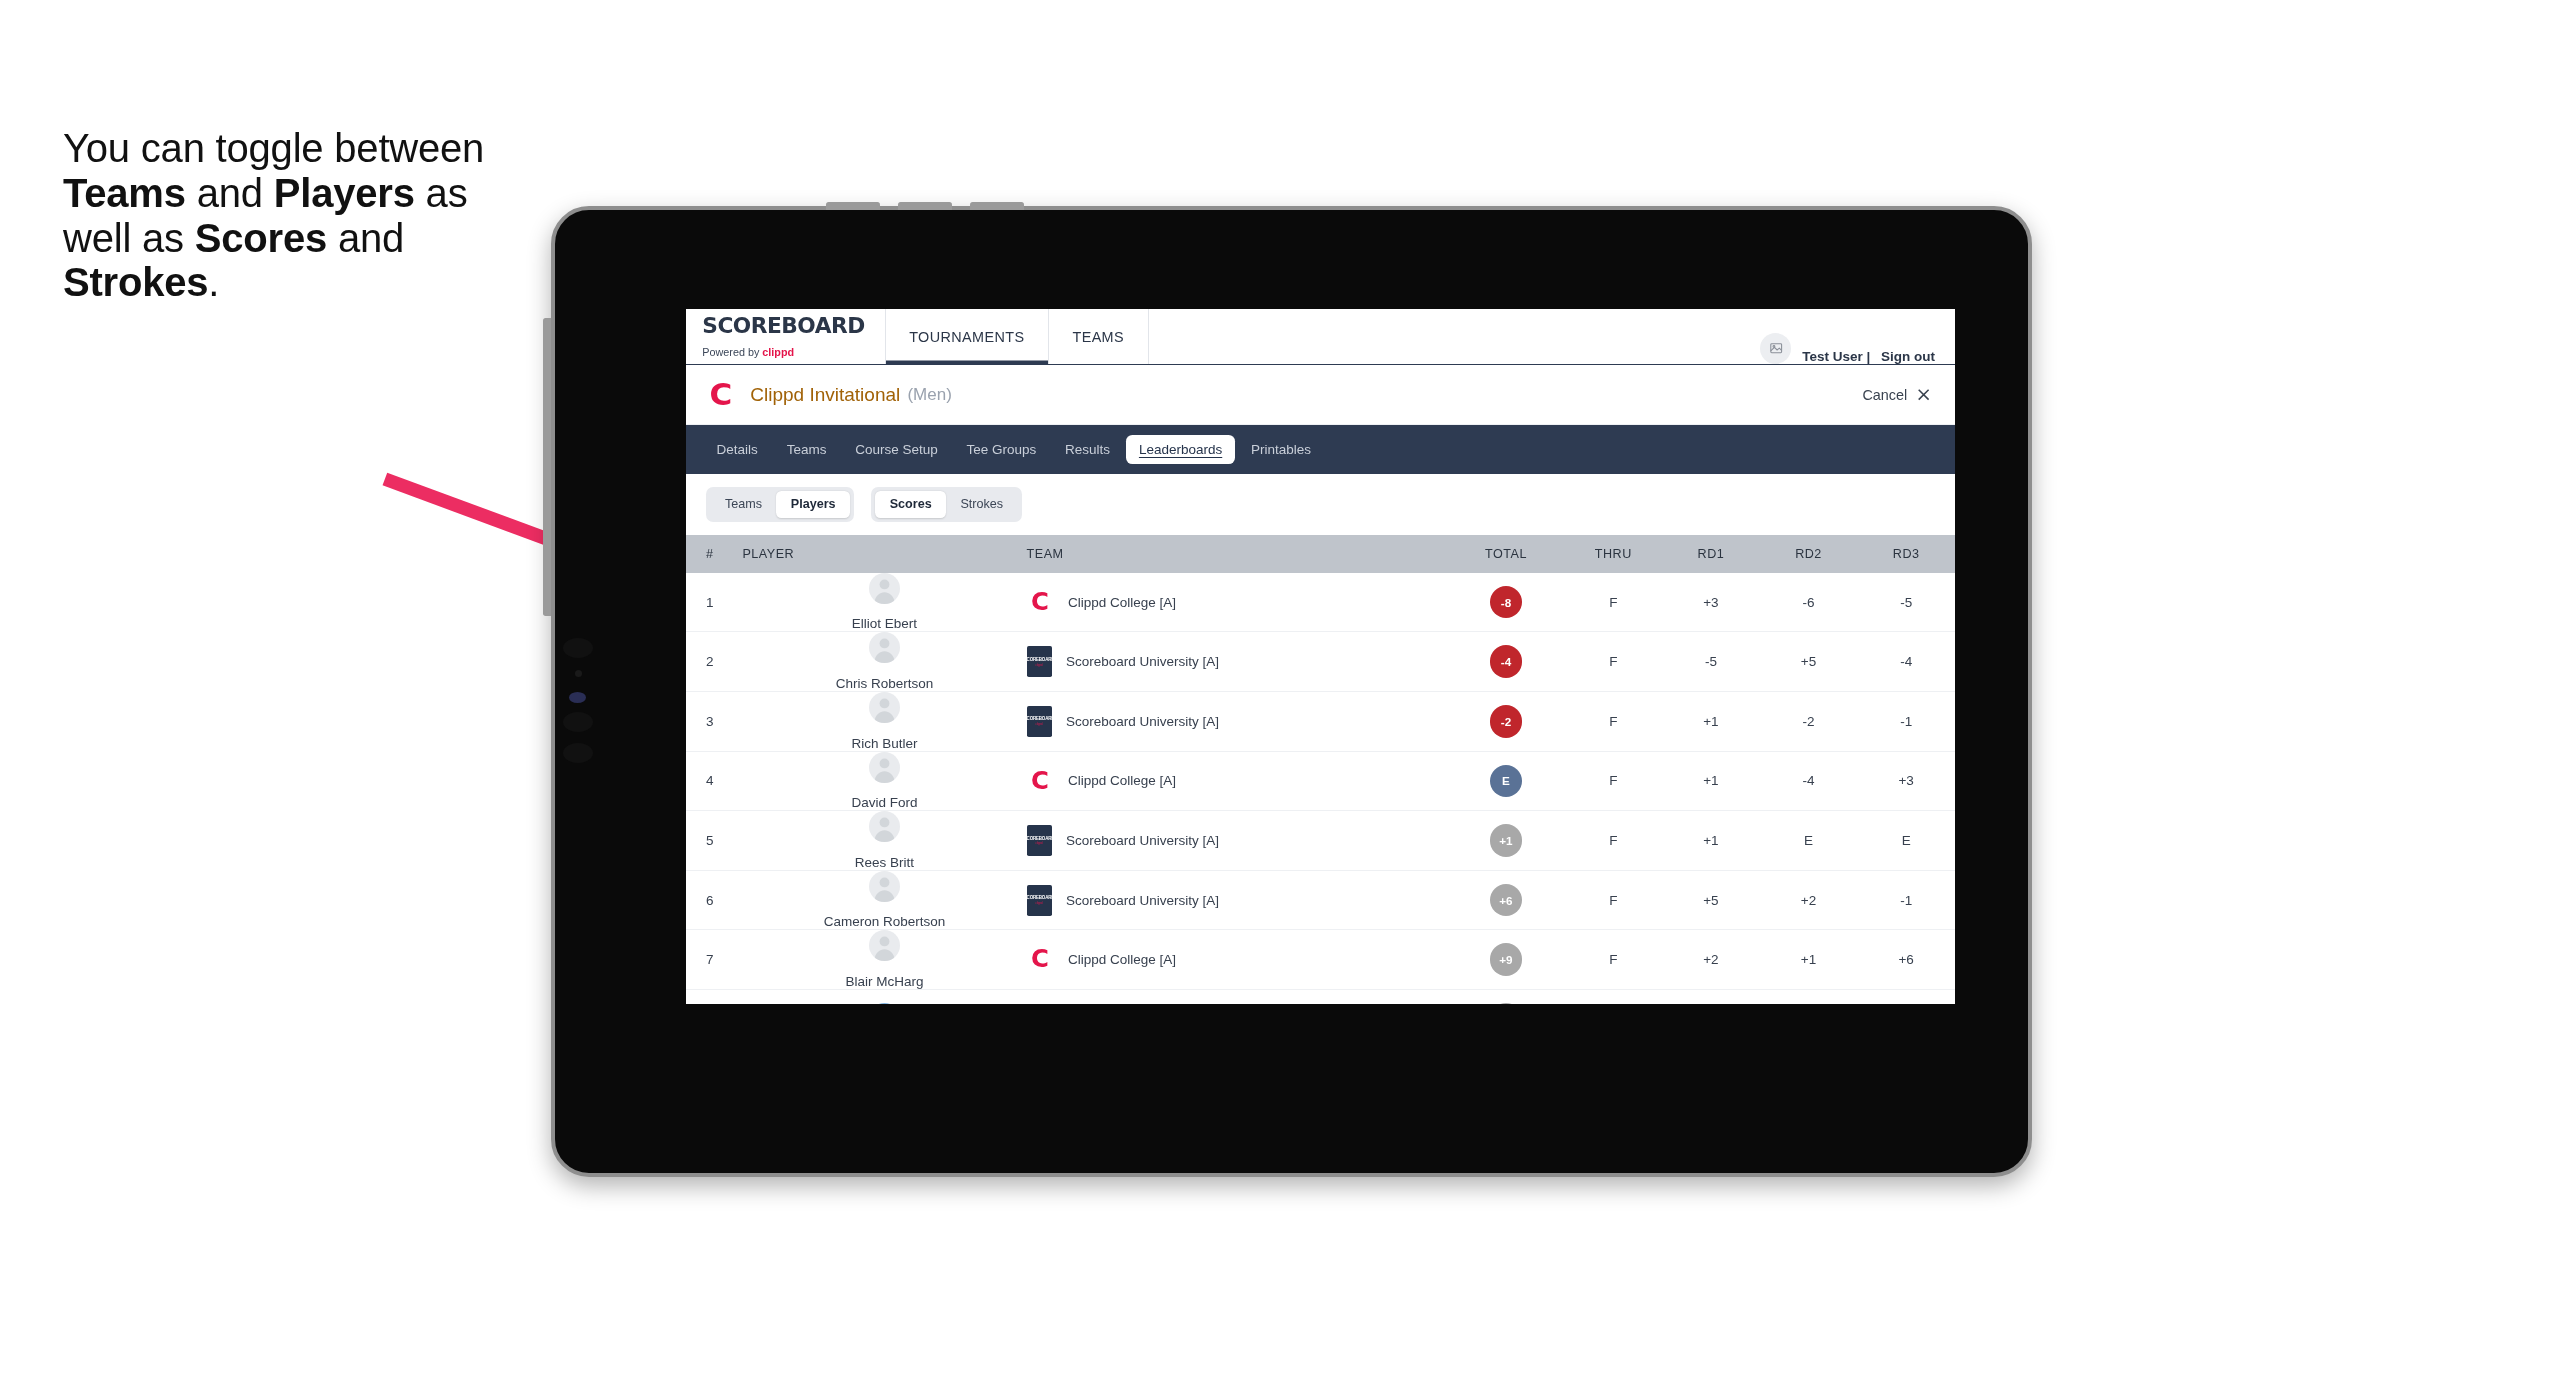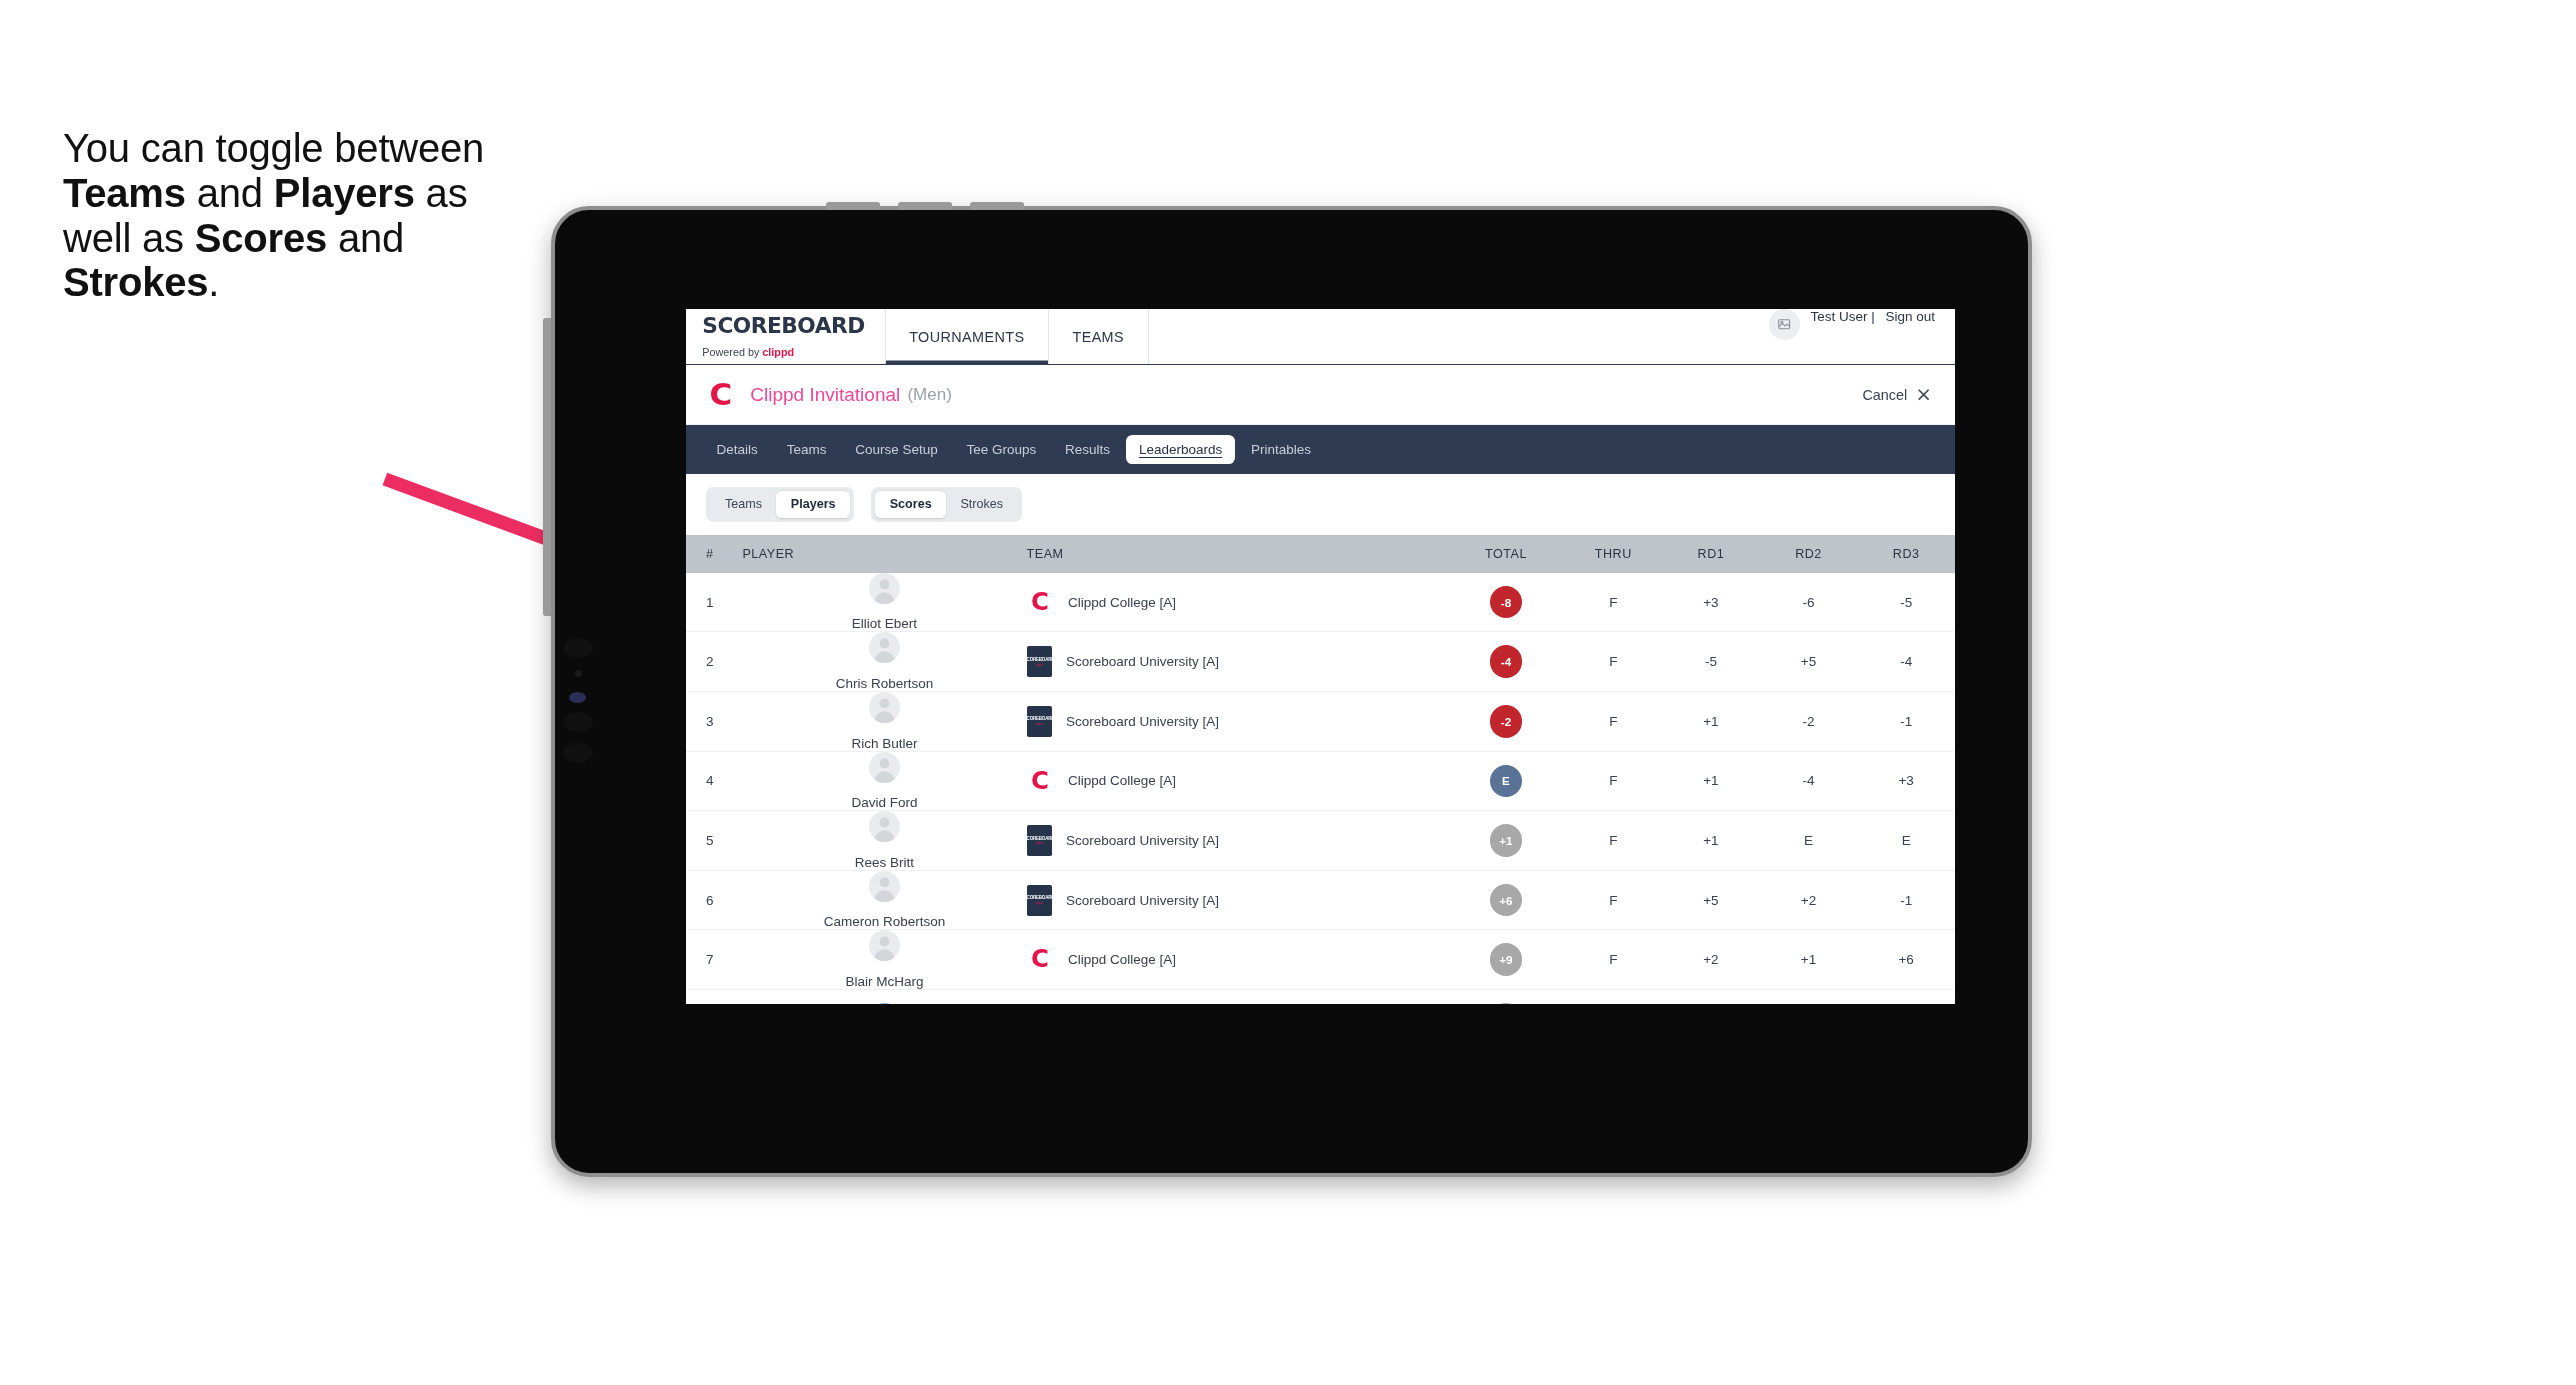--- a/index.html
+++ b/index.html
@@ -81,40 +81,40 @@
   .brand-sub .cl { color:#e4154b; font-weight:700; }
 
   .navtab {
     display:flex; align-items:center; padding: 0 23.5px;
     font-size: 14.4px; color:#2b3648; letter-spacing:0.4px;
     border-left: 0.9px solid #e2e5ea; cursor:pointer;
   }
   .navtab.active { box-shadow: inset 0 -3.6px 0 #2e3b52; }
   .appbar-spacer { flex:1; border-left:0.9px solid #e2e5ea; }
   .appbar-right {
-    display:flex; align-items:flex-start; gap:10.8px; padding: 0 20px 0 12.6px;
+    display:flex; align-items:flex-end; gap:10.8px; padding: 0 20px 0 12.6px; font-weight: bold;
   }
   .avatar-ph {
     width:31px; height:31px; border-radius:50%; background:#eceef1;
     display:flex; align-items:center; justify-content:center; color:#8b9099;
   }
   .user-name { font-size:13.5px; color:#2b3648; }
   .signout { font-size:13.5px; color:#2b3648; cursor:pointer; }
 
   
   .tourn-head {
     display:flex; align-items:center; height: 60px;
     padding: 0 23.5px; background:#ffffff; border-bottom:0.9px solid #eef0f3;
   }
   .clippd-c {
     font-family:"DejaVu Sans", sans-serif;
     font-size: 31px; font-weight: 800; color:#e4154b; line-height:1;
     margin-right: 18px;
   }
-  .tourn-title { font-size: 19px; color:#ec4899; }
+  .tourn-title { font-size: 19px; color:#a16207; }
   .tourn-gender { font-size: 17px; color:#9aa2ae; margin-left:7.2px; }
   .tourn-cancel {
     margin-left:auto; display:flex; align-items:center; gap:9px;
     font-size:14.4px; color:#39424f; cursor:pointer;
   }
 
   
   .subnav {
     display:flex; align-items:center; gap:3.6px; height:49px;
     background:#2e3b52; padding: 0 18px;

